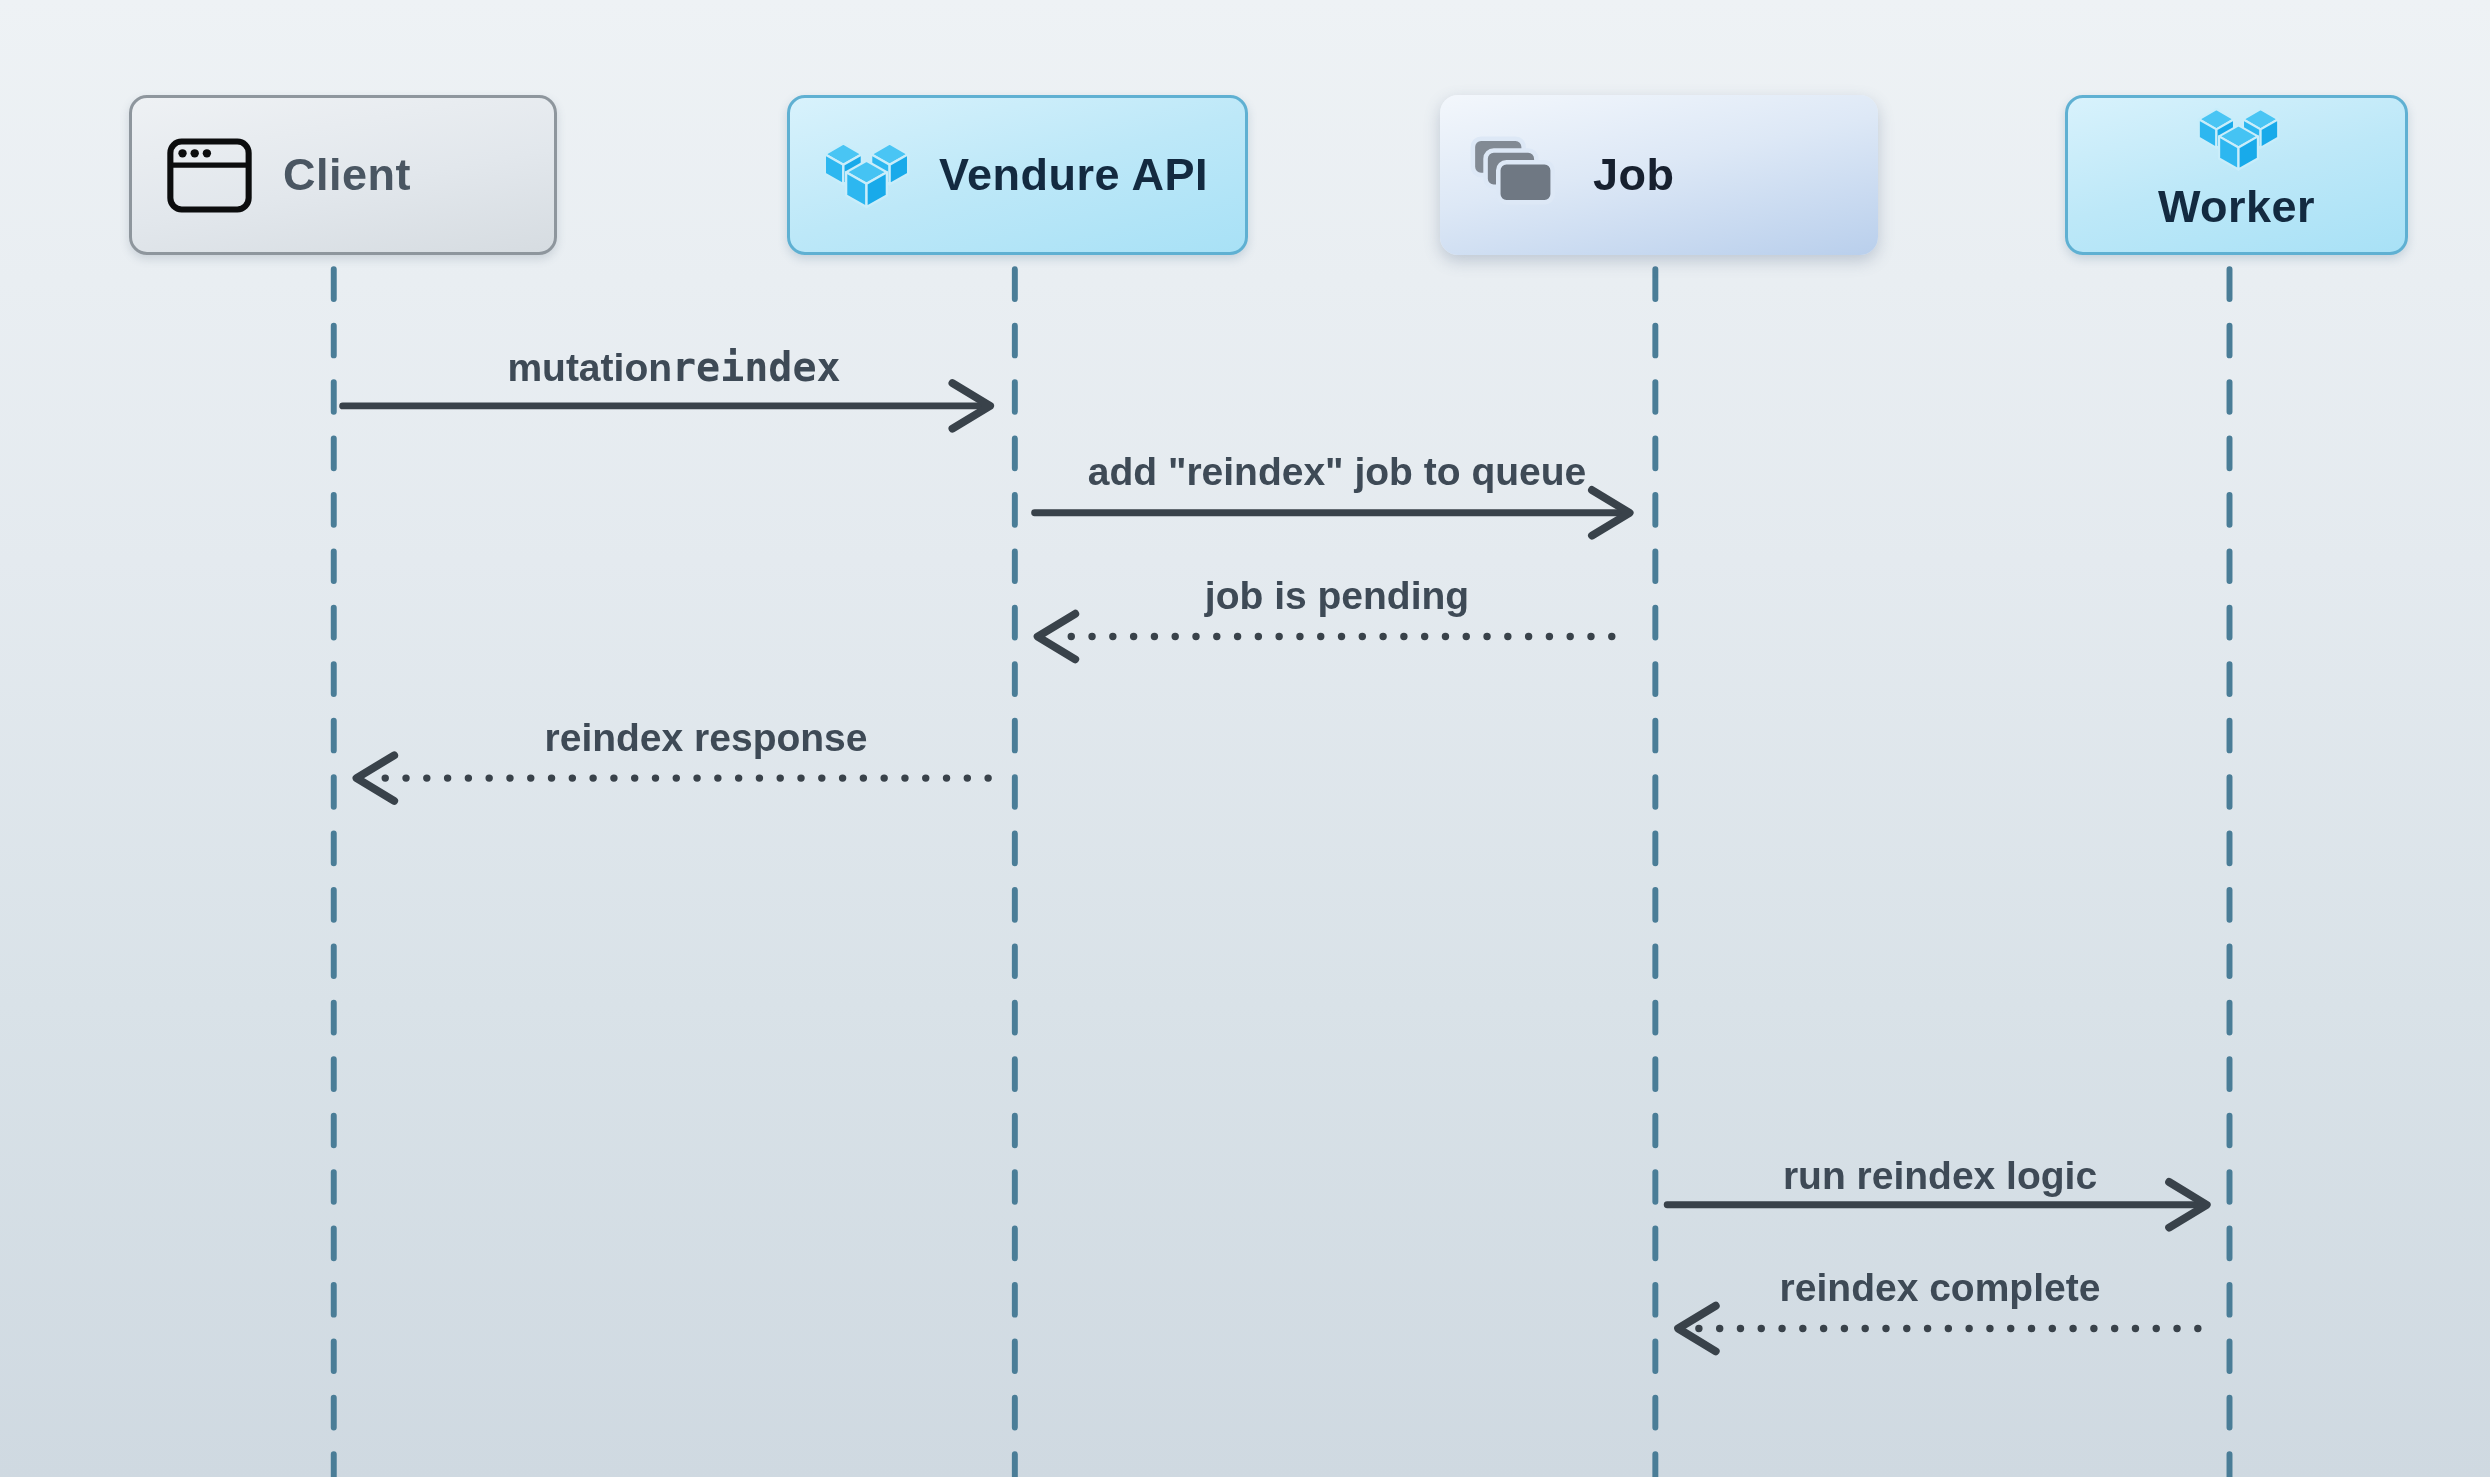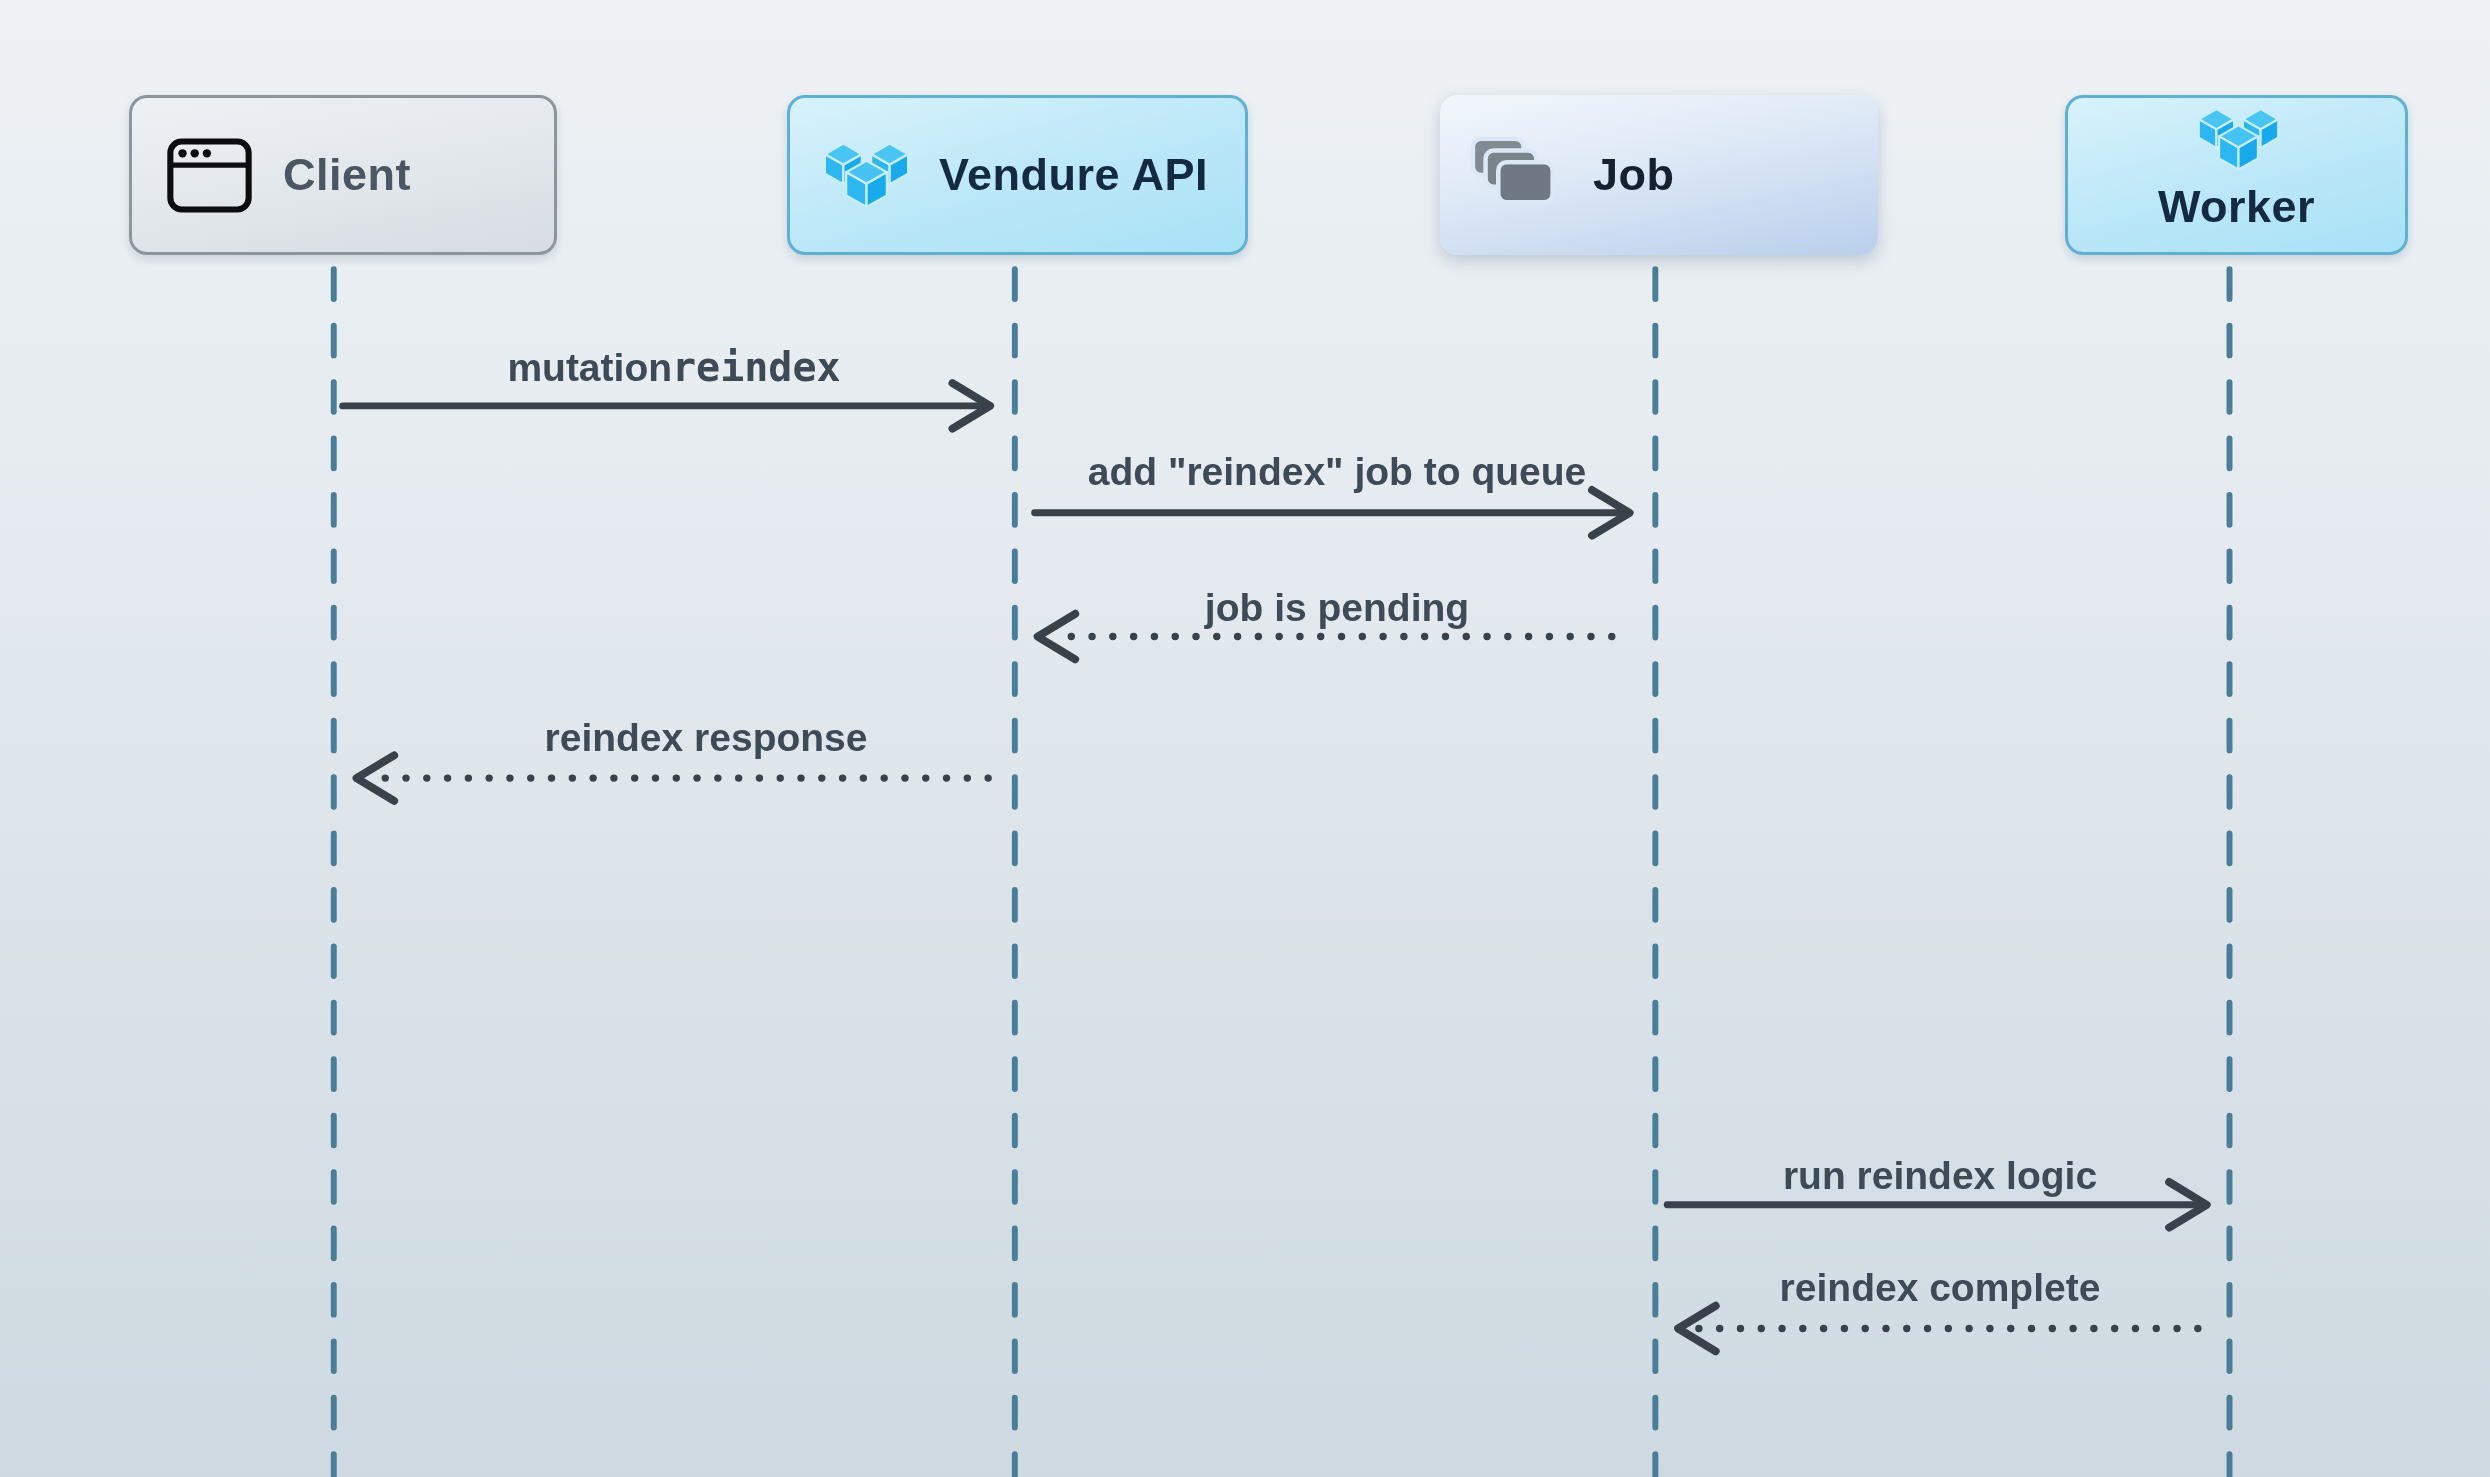--- a/index.html
+++ b/index.html
@@ -172,21 +172,21 @@
   </div>
 
   <div class="msg" style="left:674px;top:344px;">
     <span>mutation</span><span class="code">reindex</span>
   </div>
 
   <div class="msg" style="left:1337px;top:450px;">
     <span>add "reindex" job to queue</span>
   </div>
 
-  <div class="msg" style="left:1337px;top:586px;">
+  <div class="msg" style="left:1337px;top:574px;">
     <span>job is pending</span>
   </div>
 
   <div class="msg" style="left:706px;top:716px;">
     <span>reindex response</span>
   </div>
 
   <div class="msg" style="left:1940px;top:1142px;margin-top:12px;">
     <span>run reindex logic</span>
   </div>

